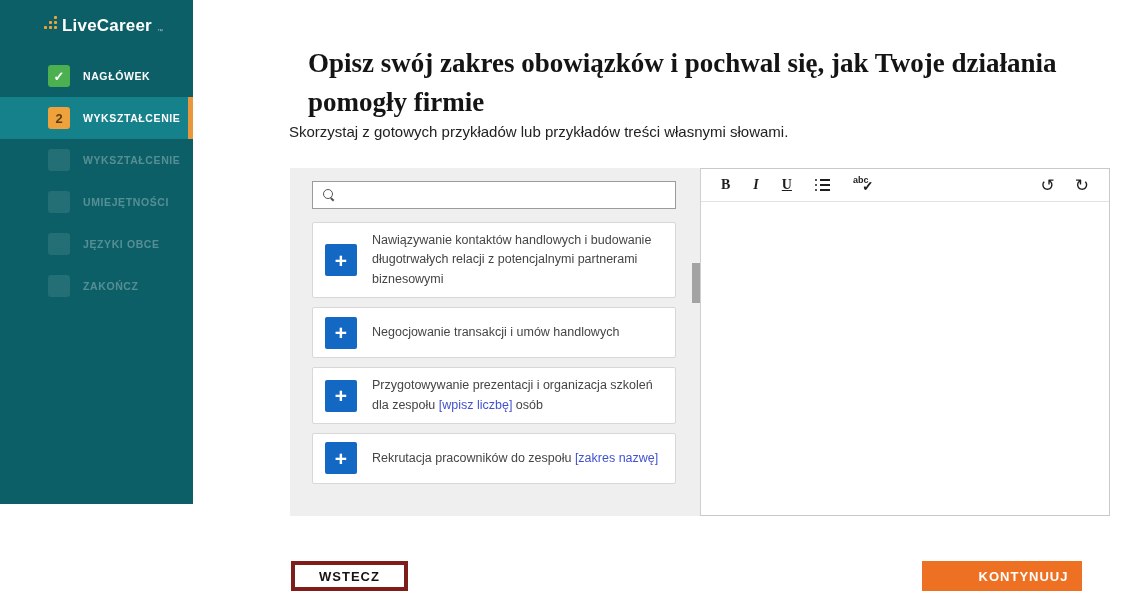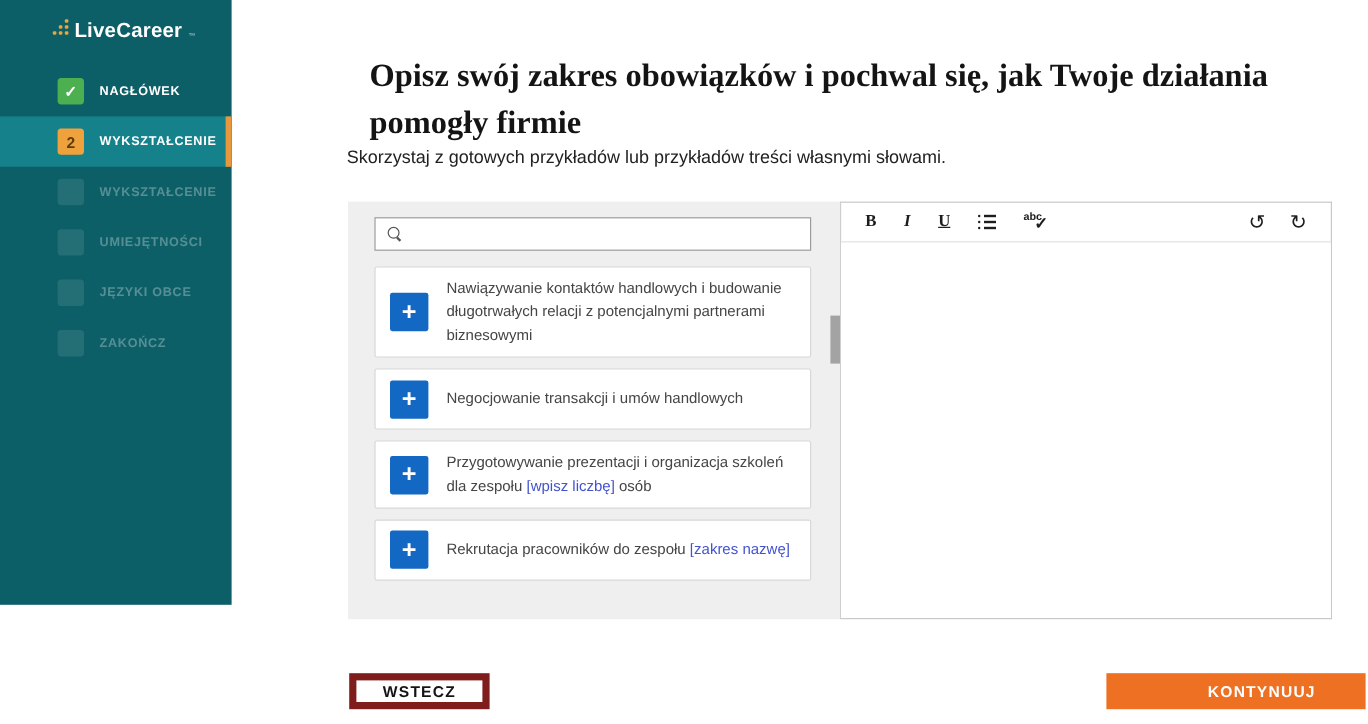--- a/index.html
+++ b/index.html
@@ -94,24 +94,24 @@
   .tb-spell .chk { position:absolute; top:3px; left:9px; font-size:14px; font-weight:bold; color:#1d1d1d; }
   .tb-spacer { flex:1; }
   .tb-undo, .tb-redo { font-size:17px; color:#1d1d1d; cursor:pointer;
                        background:none; border:none; line-height:1; }
   .tb-undo { margin-right:20px; }
   .editor-body { position:absolute; top:34px; left:0; right:0; bottom:0;
                  background:#ffffff; cursor:text; }
 
   
   .back-btn { position:absolute; left:291px; top:561px; width:117px; height:30px;
-              background:#ffffff; border:6px solid #7f1d1d; color:#141414;
+              background:#ffffff; border:4px solid #7f1d1d; color:#141414;
               font-size:13px; font-weight:bold; letter-spacing:1px;
               display:flex; align-items:center; justify-content:center; cursor:pointer; }
-  .continue-btn { position:absolute; left:922px; top:561px; width:216px; height:30px;
+  .continue-btn { position:absolute; left:922px; top:561px; width:160px; height:30px;
                   background:#ee7123; border:none; color:#ffffff;
                   font-size:13px; font-weight:bold; letter-spacing:1px;
                   display:flex; align-items:center; justify-content:center; cursor:pointer;padding-left:43px; }
 </style>
 </head>
 <body>
 
 <div class="stage">
 
   <div class="sidebar">

